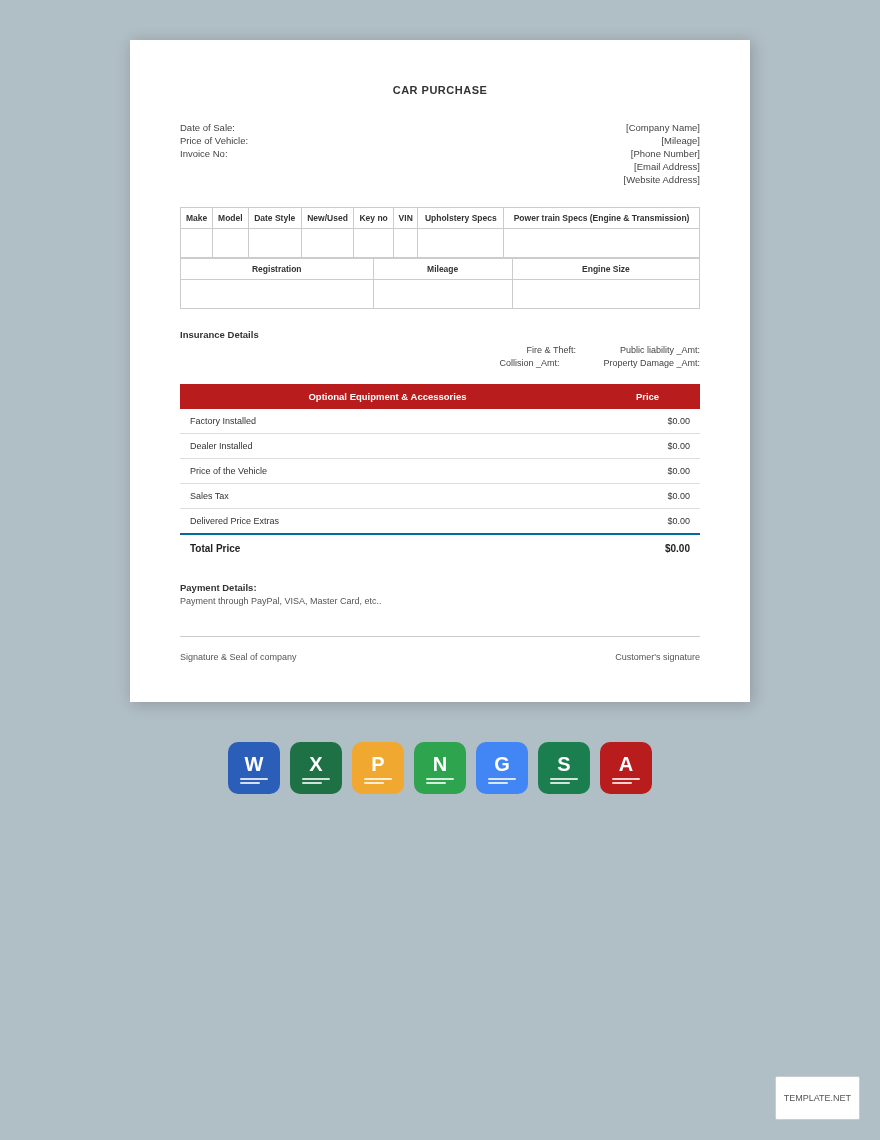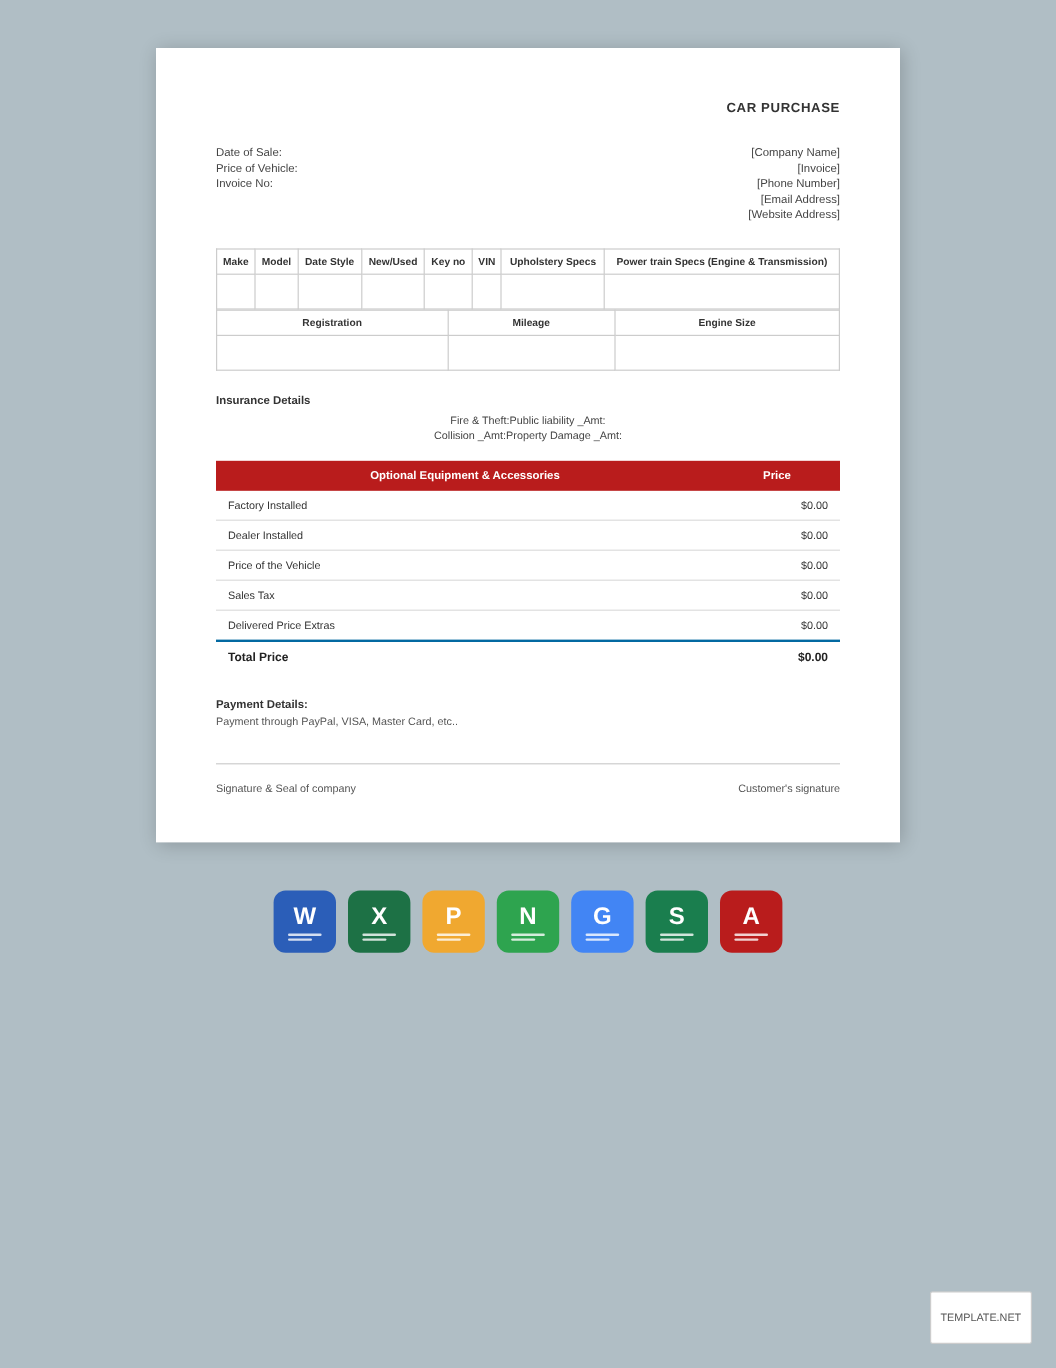--- a/index.html
+++ b/index.html
@@ -21,21 +21,21 @@
     .document {
       background: #fff;
       width: 620px;
       padding: 40px 50px;
       box-shadow: 2px 2px 15px rgba(0,0,0,0.2);
       margin-bottom: 30px;
     }
     
     .doc-header {
       display: flex;
-      justify-content: flex-end;
+      justify-content: center;
       align-items: flex-start;
       margin-bottom: 24px;
     }
     .doc-title {
       font-size: 11px;
       font-weight: bold;
       color: #333;
       letter-spacing: 0.5px;
     }
     .invoice-title {
@@ -103,22 +103,23 @@
       margin-bottom: 16px;
     }
     .insurance-title {
       font-size: 9.5px;
       font-weight: bold;
       color: #333;
       margin-bottom: 5px;
     }
     .insurance-row {
       display: flex;
-      justify-content: center;
+      justify-content: flex-end;
       margin-bottom: 3px;
+      gap: 44px;
     }
     .insurance-row span {
       font-size: 9px;
       color: #444;
     }
     
     .equip-table {
       width: 100%;
       border-collapse: collapse;
       margin-bottom: 20px;
@@ -256,21 +257,21 @@
     </div>
 
     <div class="info-section">
       <div class="info-left">
         <p>Date of Sale:</p>
         <p>Price of Vehicle:</p>
         <p>Invoice No:</p>
       </div>
       <div class="info-right">
         <p>[Company Name]</p>
-        <p>[Invoice]</p>
+        <p>[Mileage]</p>
         <p>[Phone Number]</p>
         <p>[Email Address]</p>
         <p>[Website Address]</p>
       </div>
     </div>
 
     <table class="vehicle-table">
       <thead>
         <tr>
           <th>Make</th>

